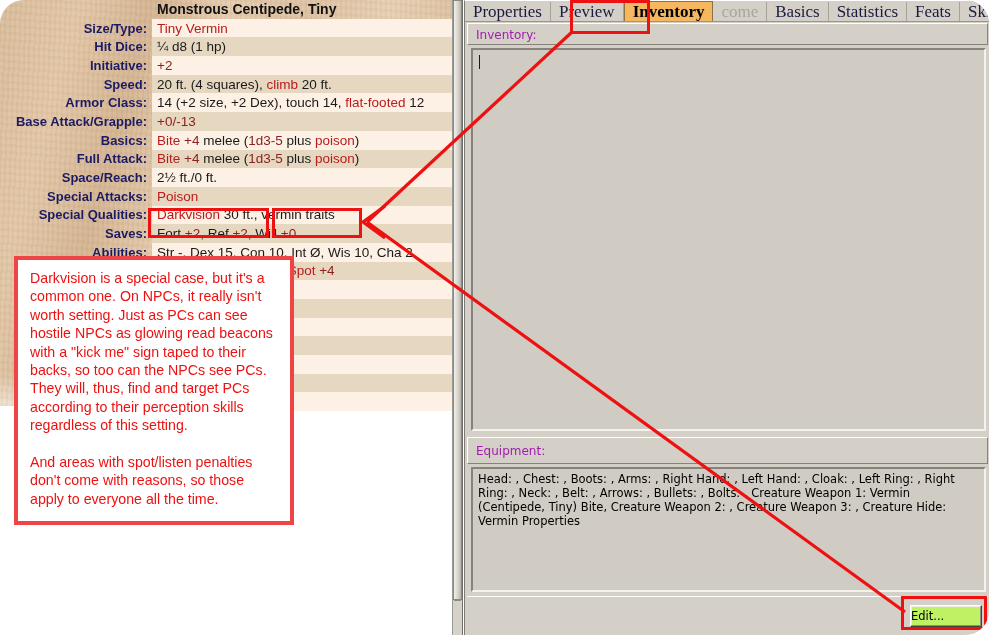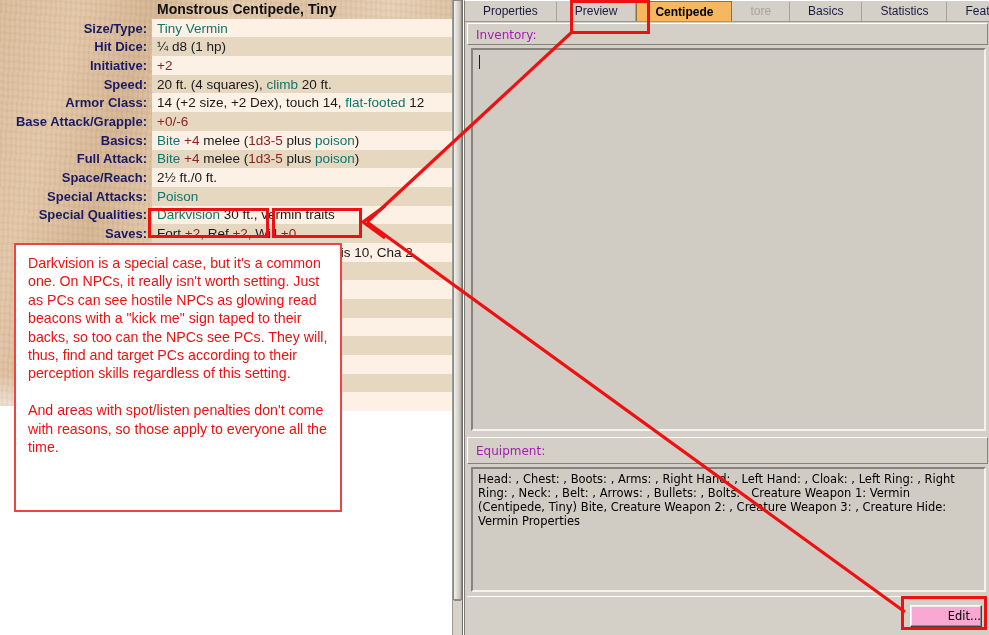--- a/index.html
+++ b/index.html
@@ -7,20 +7,21 @@
     margin: 0; padding: 0;
     width: 989px; height: 635px;
     overflow: hidden;
     font-family: "Liberation Sans", sans-serif;
     background: #ffffff;
   }
   #root {
     position: relative;
     width: 989px; height: 635px;
     overflow: hidden;
+    border-radius: 24px;
   }
 
   
   #left-pane {
     position: absolute;
     left: 0; top: 0;
     width: 452px; height: 635px;
     background: #ffffff;
     overflow: hidden;
   }
@@ -71,21 +72,21 @@
     vertical-align: middle;
   }
   .title-cell {
     padding: 0 2px 0 5px;
     font-size: 14px;
     font-weight: bold;
     color: #111111;
     white-space: nowrap;
     vertical-align: middle;
   }
-  .lk { color: #0f766e; }
+  .lk { color: #b91c1c; }
   .num { color: #8b2222; }
   .dk { color: #1a1a1a; }
 
   
   #left-scroll {
     position: absolute;
     left: 452px; top: 0;
     width: 11px; height: 635px;
     background: #d6d2ca;
     border-left: 1px solid #9b9b96;
@@ -120,27 +121,28 @@
     width: 525px; height: 21px;
     display: flex;
     align-items: flex-end;
     background: #d4d0c8;
     border-bottom: 1px solid #9a968e;
   }
   .tab {
     position: relative;
     height: 19px;
     line-height: 19px;
-    padding: 0 18px;
-    font-size: 12px;
+    padding: 0 8px;
+    font-size: 17px;
     color: #1a1a40;
     white-space: nowrap;
     border-right: 1px solid #a7a39b;
     background: #d4d0c8;
     cursor: default;
+    font-family: Liberation Serif, serif;
   }
   .tab.active {
     background: #f5b861;
     color: #000000;
     font-weight: bold;
     border: 1px solid #8d7240;
     border-bottom: none;
     height: 20px;
     line-height: 20px;
     z-index: 2;
@@ -224,55 +226,54 @@
     position: absolute;
     left: 2px; top: 595px;
     width: 521px; height: 38px;
     background: #d4d0c8;
     border-top: 1px solid #ffffff;
   }
   #edit-button {
     position: absolute;
     left: 443px; top: 8px;
     width: 72px; height: 22px;
-    background: #f9a8d4;
+    background: #bef264;
     border-top: 1px solid #ffffff;
     border-left: 1px solid #ffffff;
     border-right: 1px solid #44423e;
     border-bottom: 1px solid #44423e;
     box-shadow: inset -1px -1px 0 #908d86, inset 1px 1px 0 #eeece8;
     font-family: "DejaVu Sans", sans-serif;
     font-size: 11.5px;
     color: #000;
     line-height: 21px;
-    text-align: right;
+    text-align: left;
     cursor: default;
-    padding-left: 20px;
   }
 
   
   #overlay {
     position: absolute;
     left: 0; top: 0;
     width: 989px; height: 635px;
     pointer-events: none;
     z-index: 40;
   }
   .hl-box {
     position: absolute;
     border: 3px solid #ee1111;
     background: transparent;
     z-index: 45;
   }
   #note-box {
     position: absolute;
-    left: 14px; top: 243px;
-    width: 328px; height: 269px;
+    left: 14px; top: 256px;
+    width: 280px; height: 269px;
     background: #ffffff;
-    border: 2px solid #ef4444;
+    border: 4px solid #ef4444;
     padding: 9px 11px 8px 12px;
     z-index: 50;
   }
   #note-text {
     font-family: "Liberation Sans", sans-serif;
     font-size: 14.2px;
     line-height: 18.4px;
     color: #ee1111;
     white-space: pre-wrap;
   }
@@ -307,21 +308,21 @@
         <tr class="stat-row odd">
           <td class="lbl">Speed:</td>
           <td class="val"><span class="dk">20 ft. (4 squares), </span><span class="lk">climb</span><span class="dk"> 20 ft.</span></td>
         </tr>
         <tr class="stat-row even">
           <td class="lbl">Armor Class:</td>
           <td class="val"><span class="dk">14 (+2 size, +2 Dex), touch 14, </span><span class="lk">flat-footed</span><span class="dk"> 12</span></td>
         </tr>
         <tr class="stat-row odd">
           <td class="lbl">Base Attack/Grapple:</td>
-          <td class="val"><span class="num">+0/-6</span></td>
+          <td class="val"><span class="num">+0/-13</span></td>
         </tr>
         <tr class="stat-row even">
           <td class="lbl">Basics:</td>
           <td class="val"><span class="lk">Bite</span><span class="num"> +4</span><span class="dk"> melee (</span><span class="num">1d3-5</span><span class="dk"> plus </span><span class="lk">poison</span><span class="dk">)</span></td>
         </tr>
         <tr class="stat-row odd">
           <td class="lbl">Full Attack:</td>
           <td class="val"><span class="lk">Bite</span><span class="num"> +4</span><span class="dk"> melee (</span><span class="num">1d3-5</span><span class="dk"> plus </span><span class="lk">poison</span><span class="dk">)</span></td>
         </tr>
         <tr class="stat-row even">
@@ -384,22 +385,22 @@
   <div id="left-scroll">
     <div class="thumb"></div>
     <div class="tickmark" style="top:600px"></div>
   </div>
 
   <div id="right-pane">
 
     <div id="tabstrip">
       <div class="tab">Properties</div>
       <div class="tab">Preview</div>
-      <div class="tab active">Centipede</div>
-      <div class="tab disabled">tore</div>
+      <div class="tab active">Inventory</div>
+      <div class="tab disabled">come</div>
       <div class="tab">Basics</div>
       <div class="tab">Statistics</div>
       <div class="tab">Feats</div>
       <div class="tab">Skills</div>
       <div class="tab disabled">Right</div>
       <div class="tab truncated">Special Abili</div>
 
     </div>
 
     <div id="inv-caption-bar">

